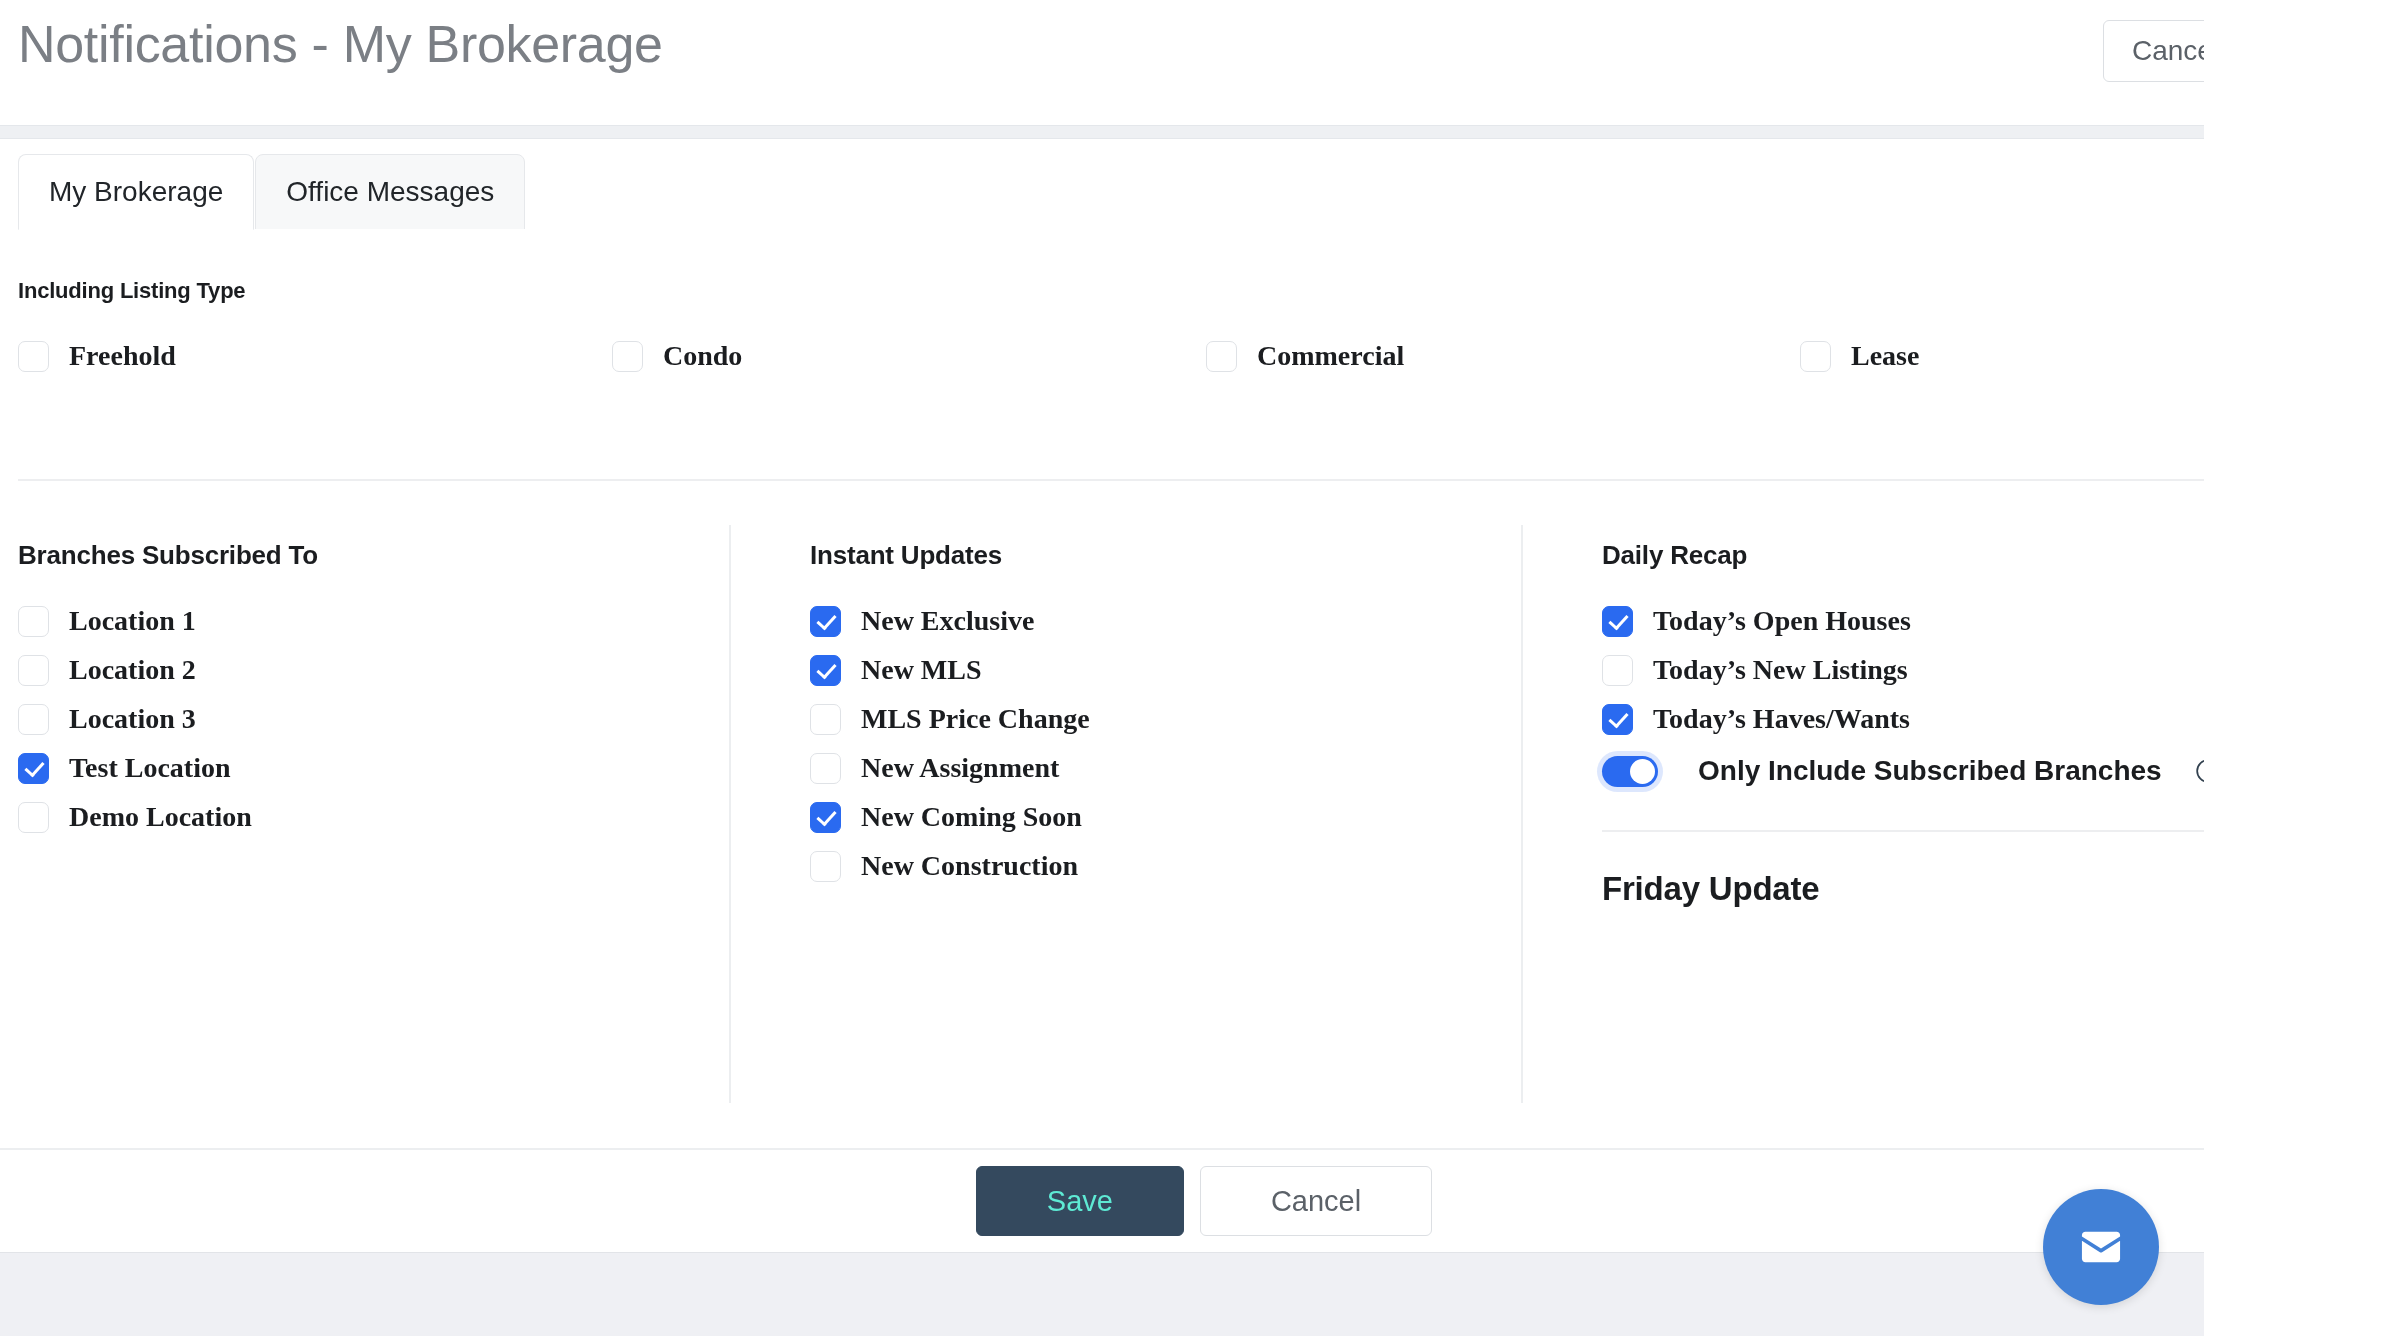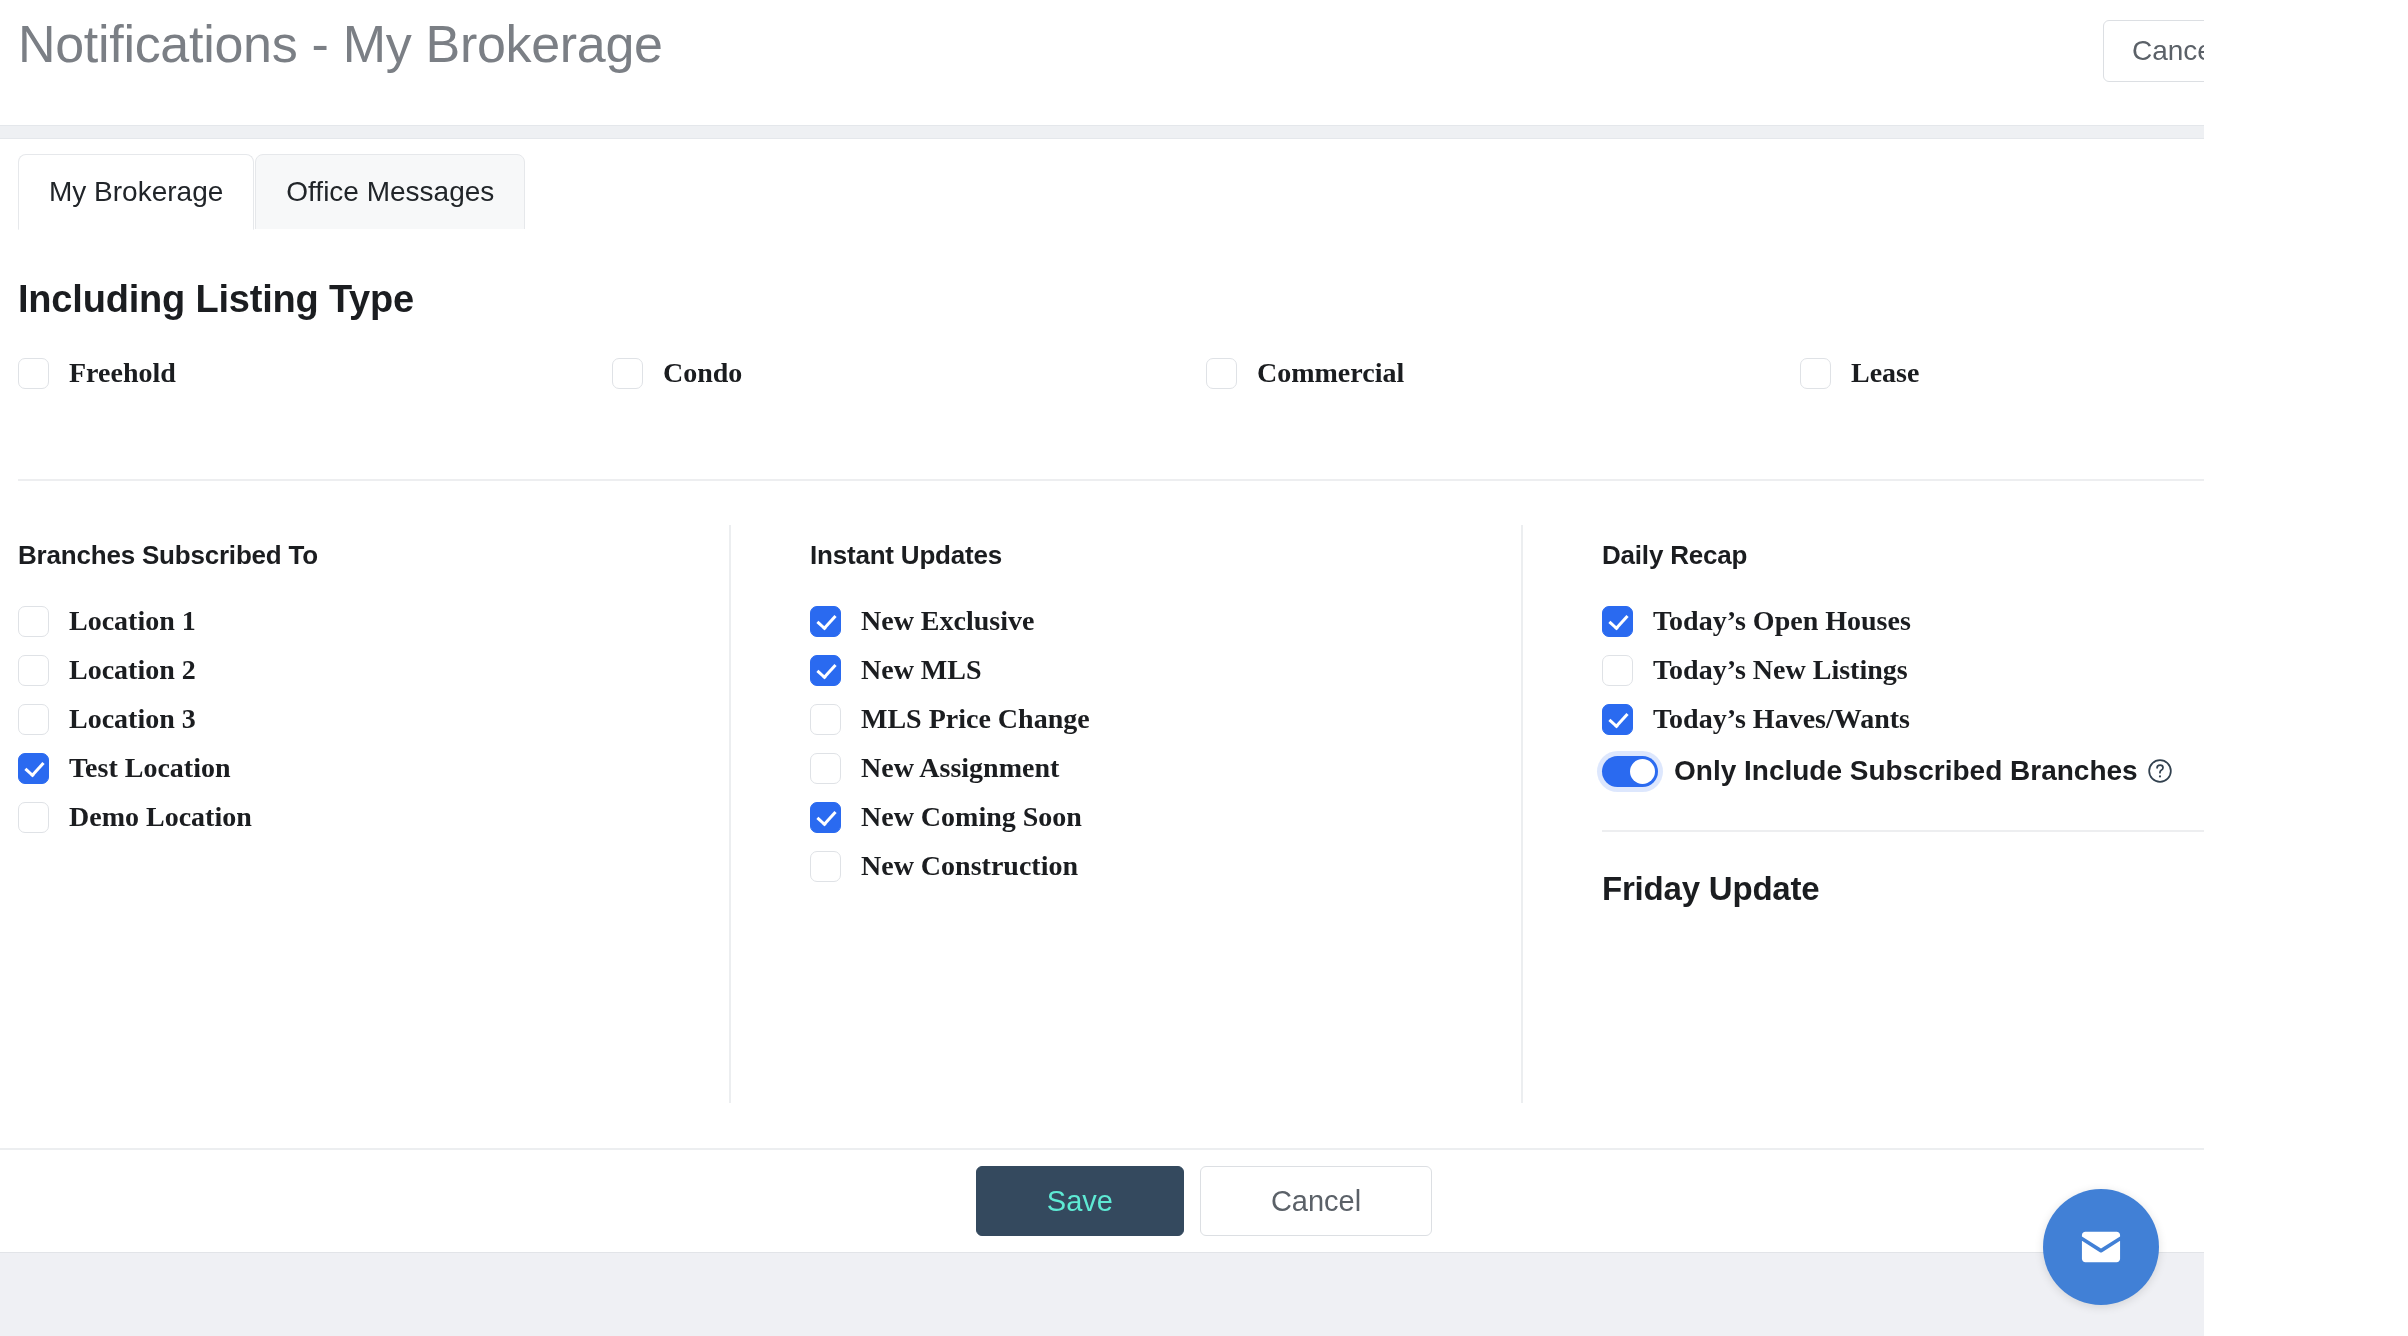--- a/index.html
+++ b/index.html
@@ -102,21 +102,21 @@
     width: 2408px; height: 1px;
     background: #ffffff;
   }
 
   
   .listing-section {
     position: absolute; left: 18px; top: 278px;
     width: 2372px;
   }
   .section-heading {
-    font-size: 38px;
+    font-size: 22px;
     font-weight: bold;
     color: #1b1d20;
     margin: 0 0 36px 0;
     letter-spacing: -0.2px;
   }
   .listing-row {
     display: grid;
     grid-template-columns: repeat(4, 594px);
   }
 
@@ -188,20 +188,21 @@
     letter-spacing: -0.2px;
   }
   .cb-list .cb-item { margin-bottom: 17px; }
   .cb-list .cb-item:last-child { margin-bottom: 0; }
 
   
   .toggle-row {
     display: flex; align-items: center;
     margin-top: 20px;
     cursor: pointer;
+    gap: 24px;
   }
   .toggle {
     position: relative;
     width: 56px; height: 31px;
     border-radius: 16px;
     background: #2a6af0;
     flex: 0 0 56px;
     box-shadow: 0 0 0 5px rgba(42,106,240,0.16);
   }
   .toggle .knob {

